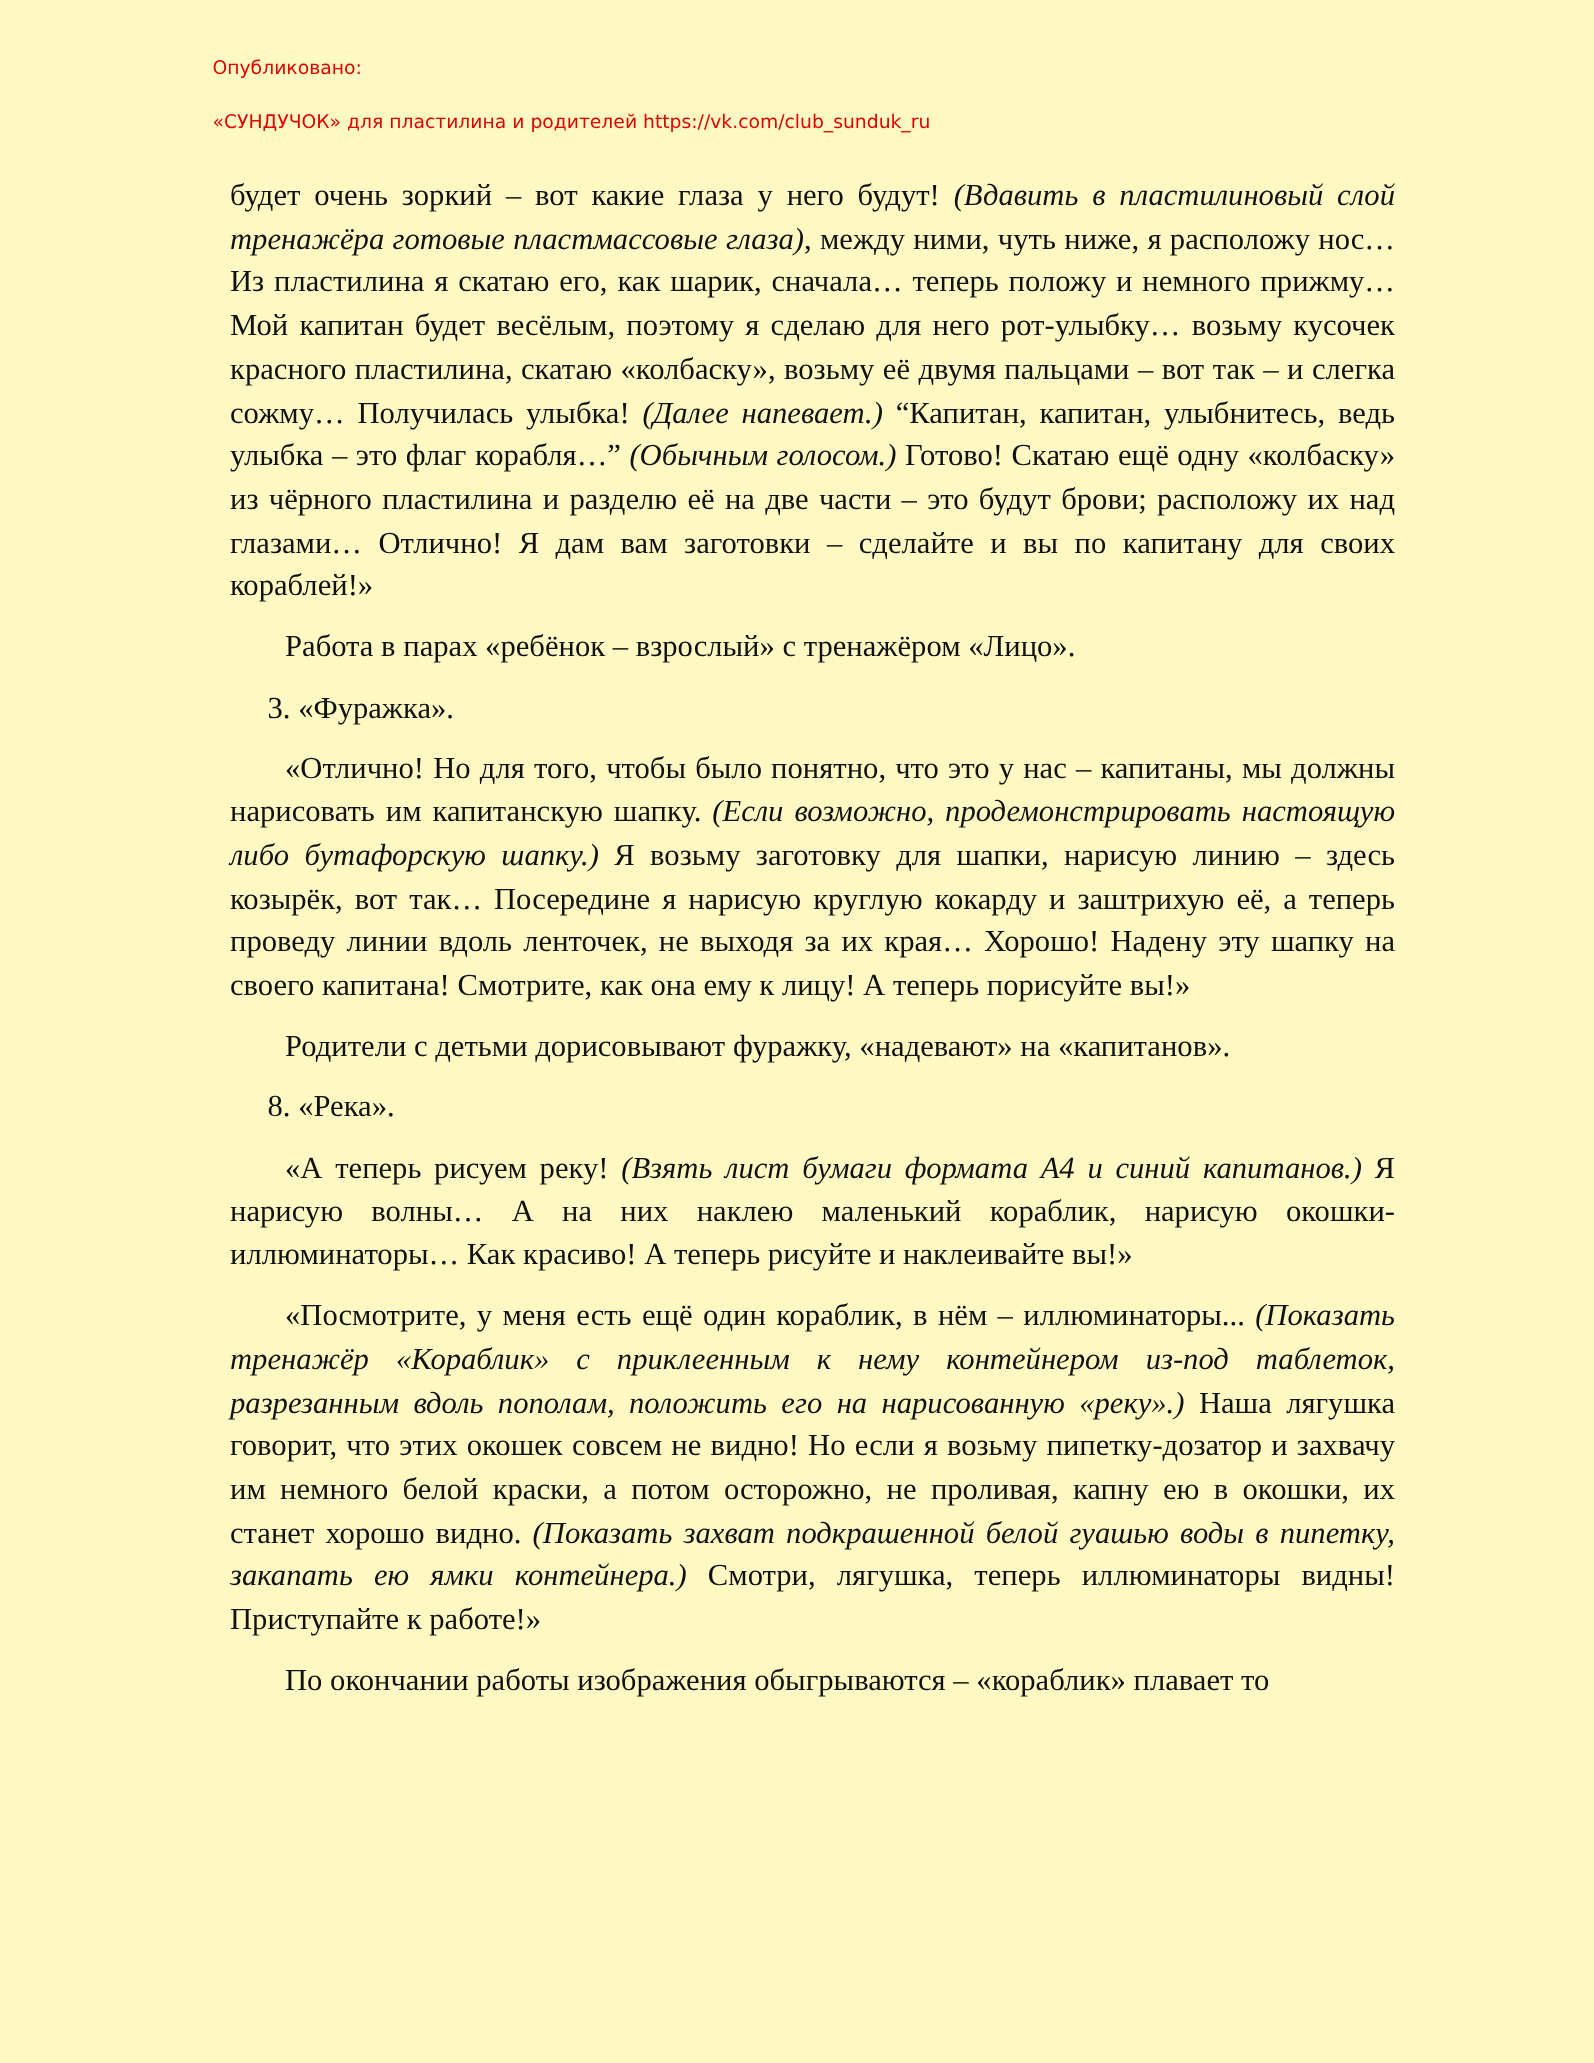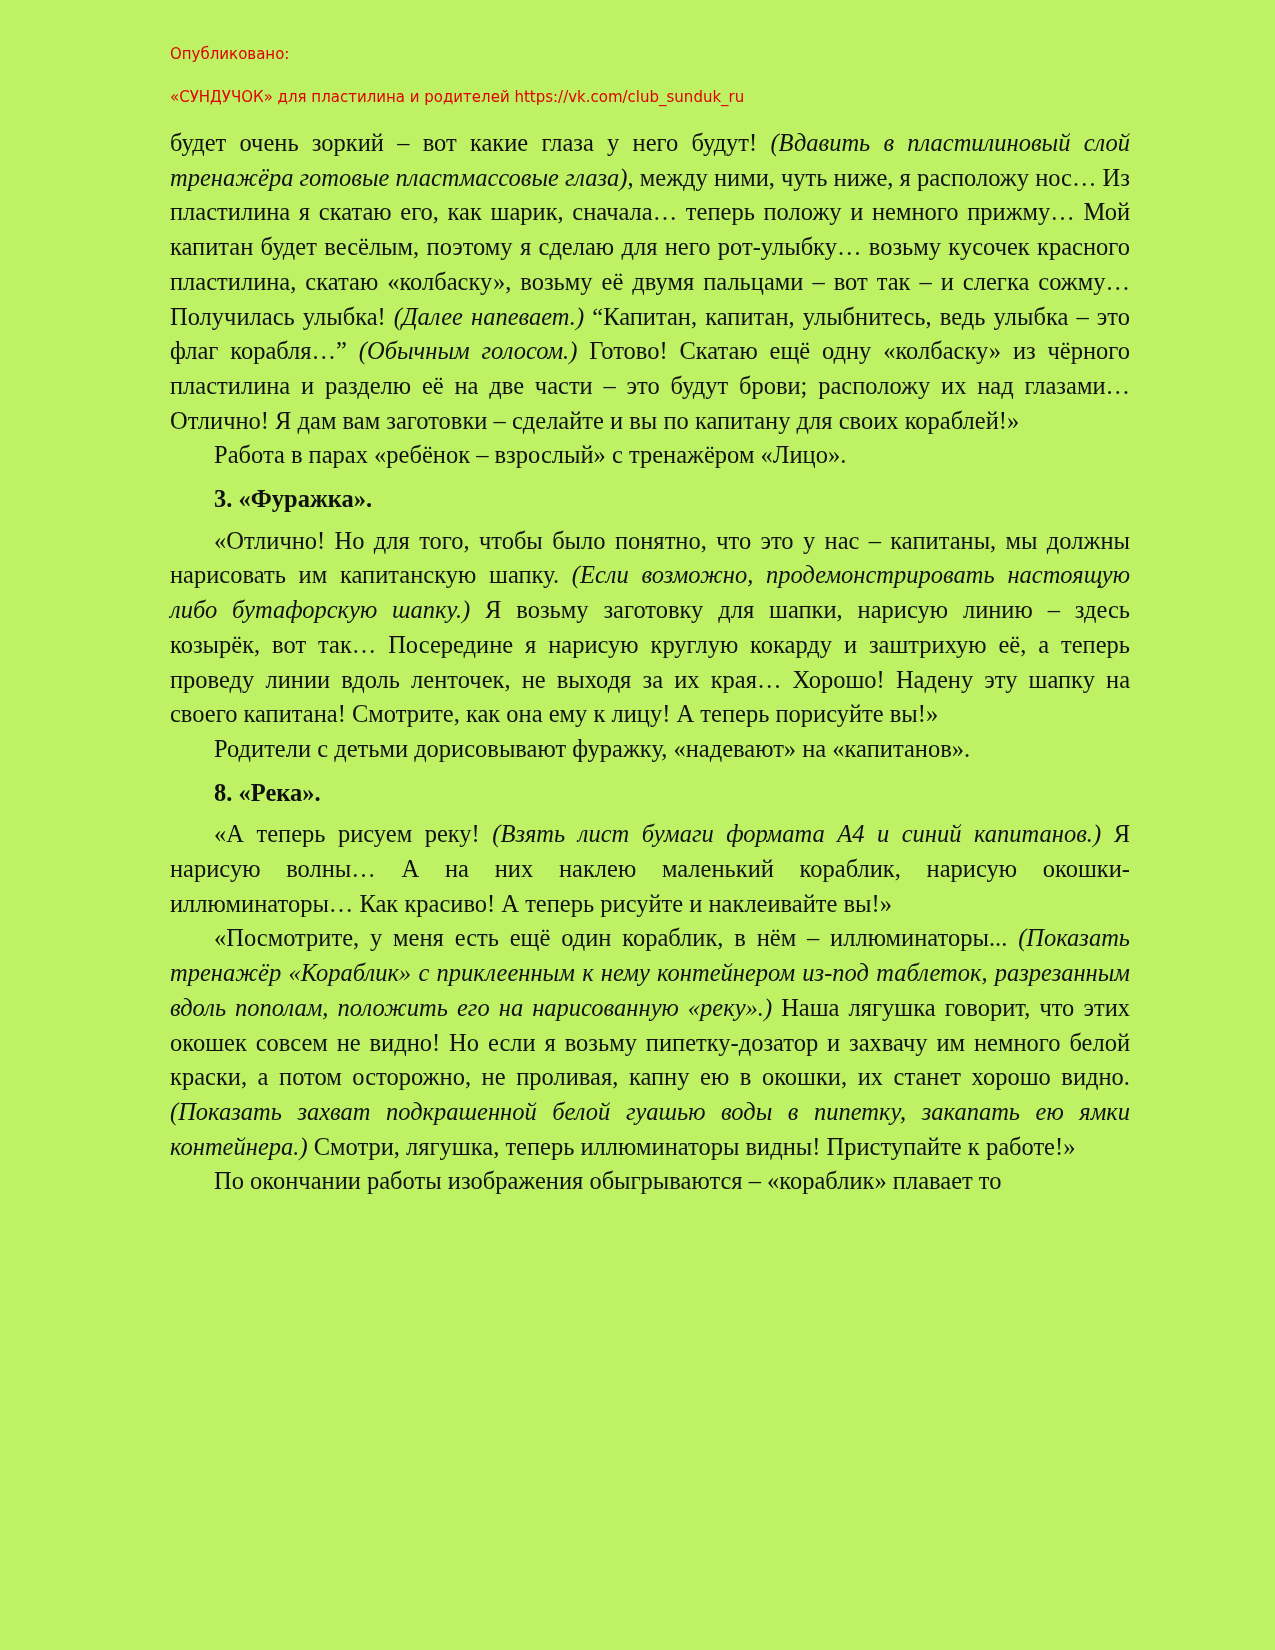--- a/index.html
+++ b/index.html
@@ -12,21 +12,21 @@
       height: 1650px;
       position: relative;
       overflow: hidden;
     }
     .page {
       position: absolute;
       left: 0;
       top: 0;
       width: 1275px;
       height: 1650px;
-      background: #bef264;
+      background: #fef9c3;
     }
     .header {
       position: absolute;
       left: 170px;
       top: 44px;
       color: #e00000;
       font-family: "DejaVu Sans", sans-serif;
       font-size: 15px;
       line-height: 20px;
     }
@@ -37,29 +37,29 @@
       position: absolute;
       left: 170px;
       top: 126px;
       width: 960px;
       font-family: "Liberation Serif", serif;
       font-size: 24.5px;
       line-height: 34.7px;
       color: #111111;
     }
     .para {
-      margin: 0;
+      margin: 14px;
       text-align: justify;
       text-align-last: left;
     }
     .indent { text-indent: 44px; }
     .heading {
       margin: 9px 0 7px 0;
       padding-left: 44px;
-      font-weight: bold;
+      font-weight: normal;
     }
     .it { font-style: italic; }
   </style>
 </head>
 <body>
 
 <div class="page">
 
   <div class="header">
     <div class="line1">Опубликовано:</div>

